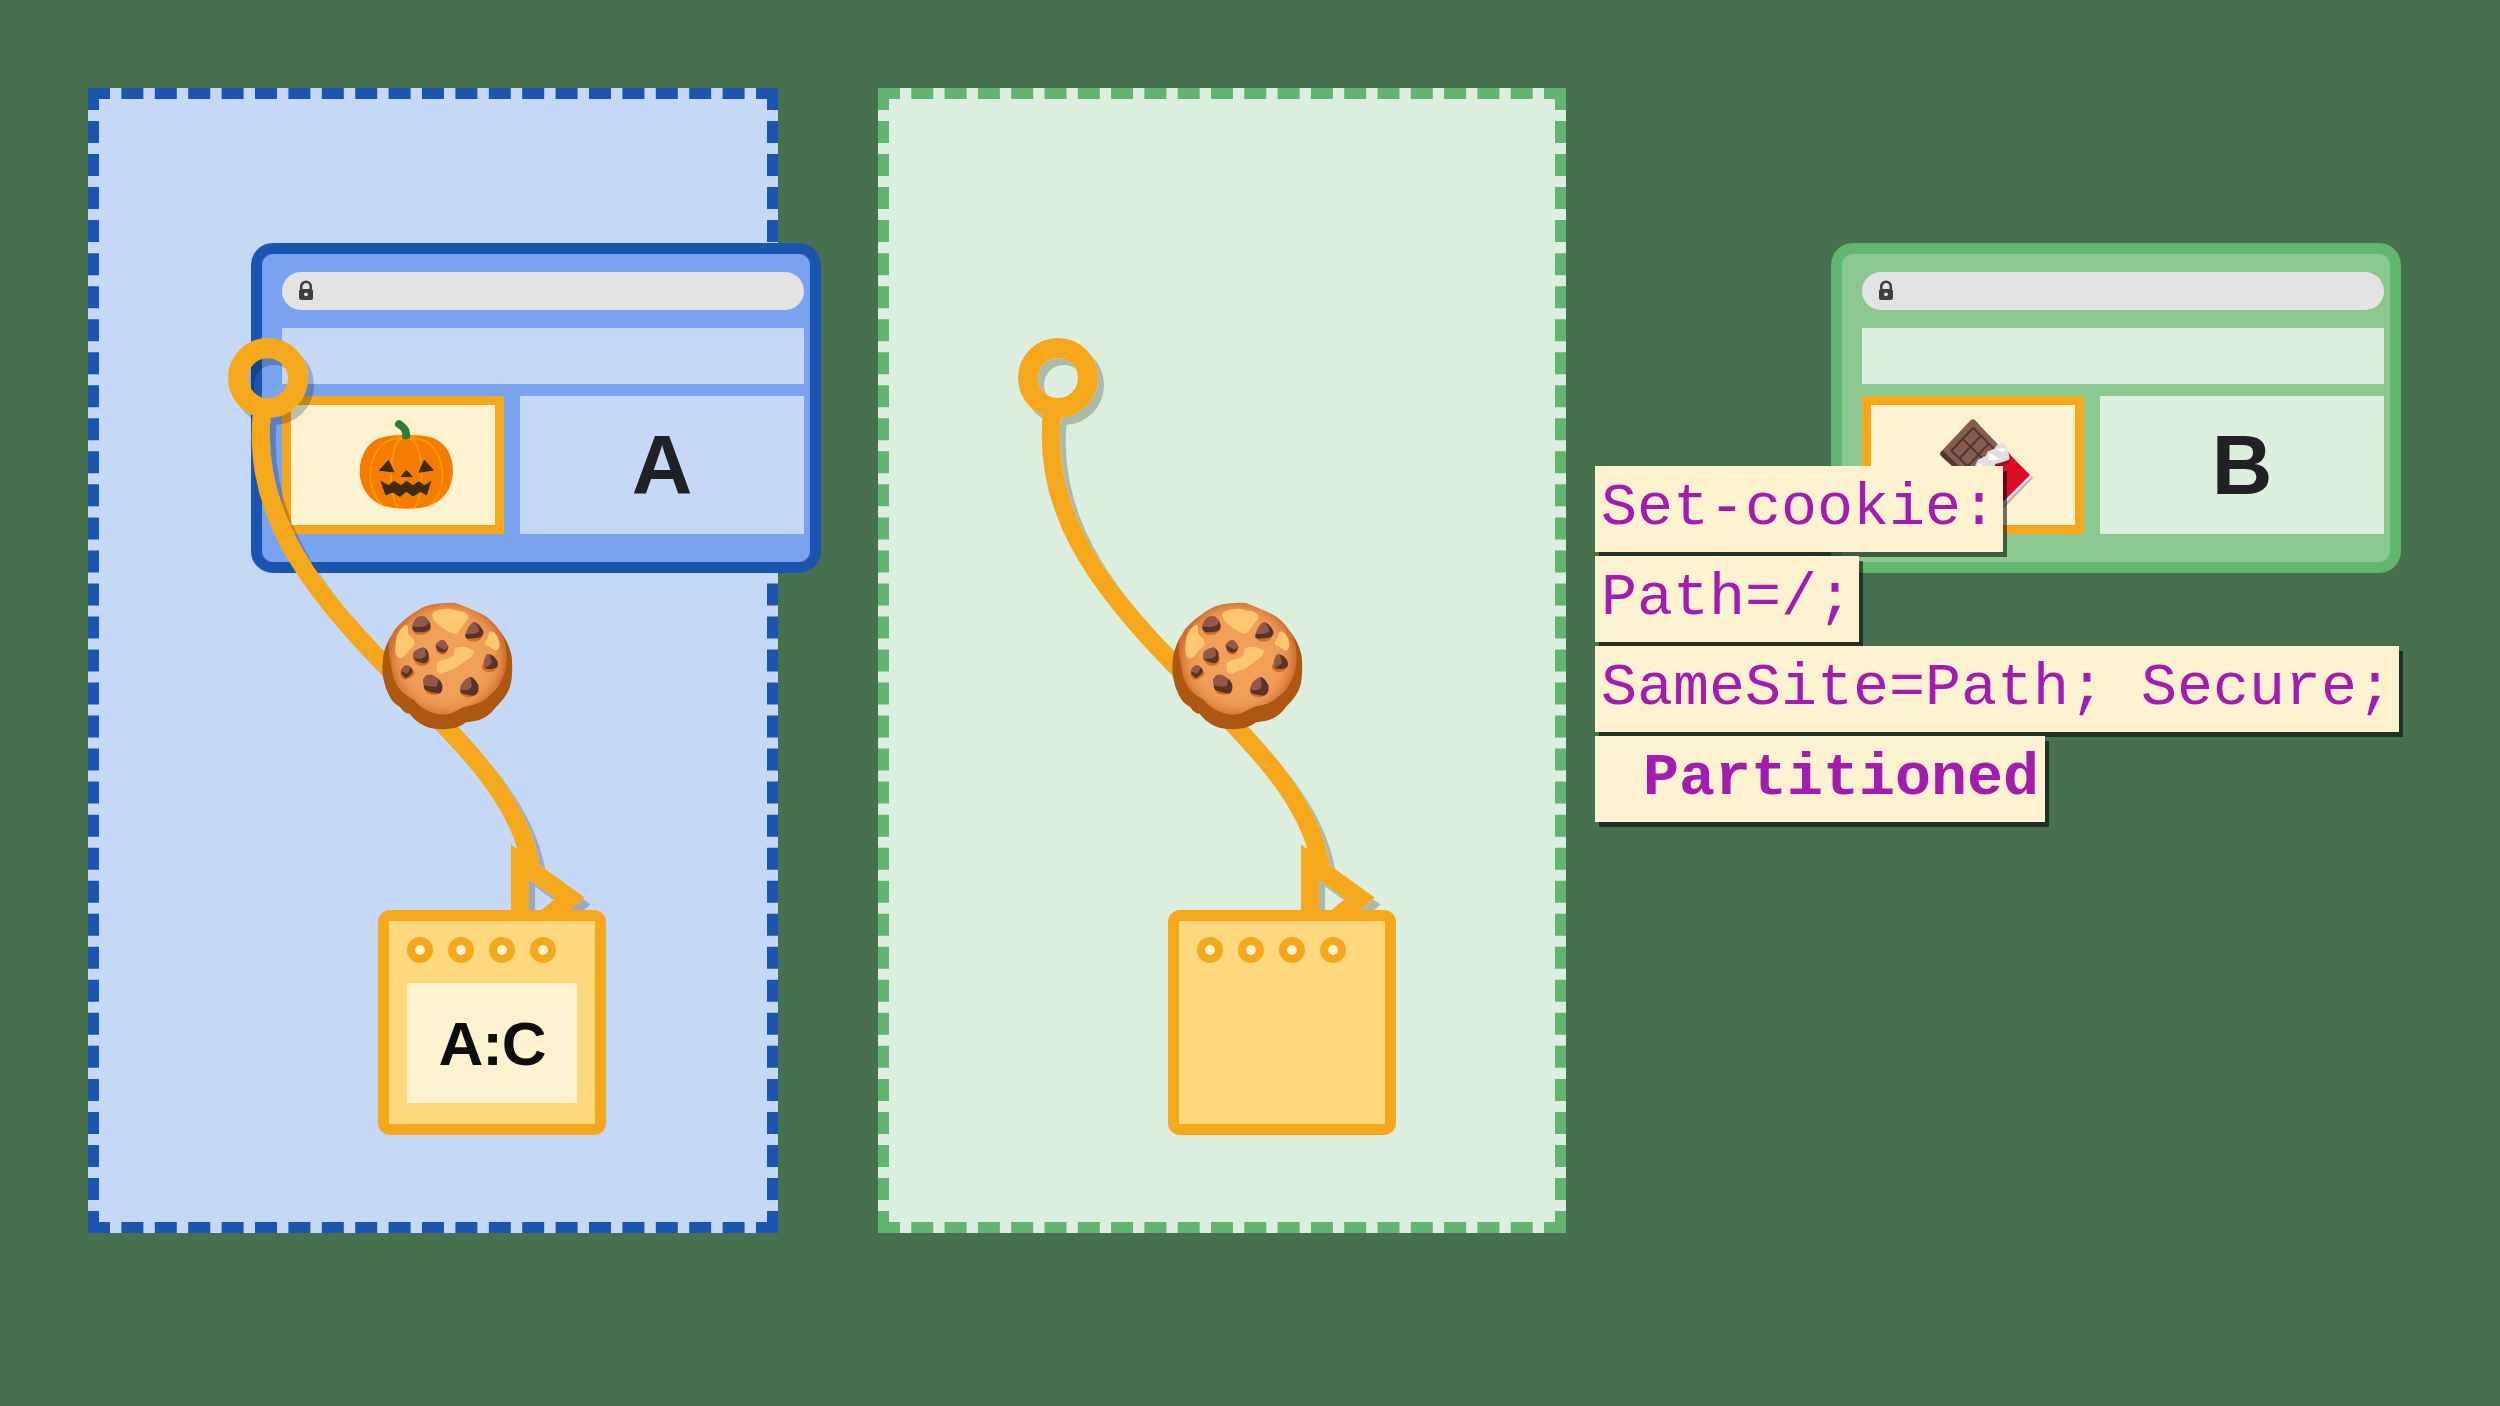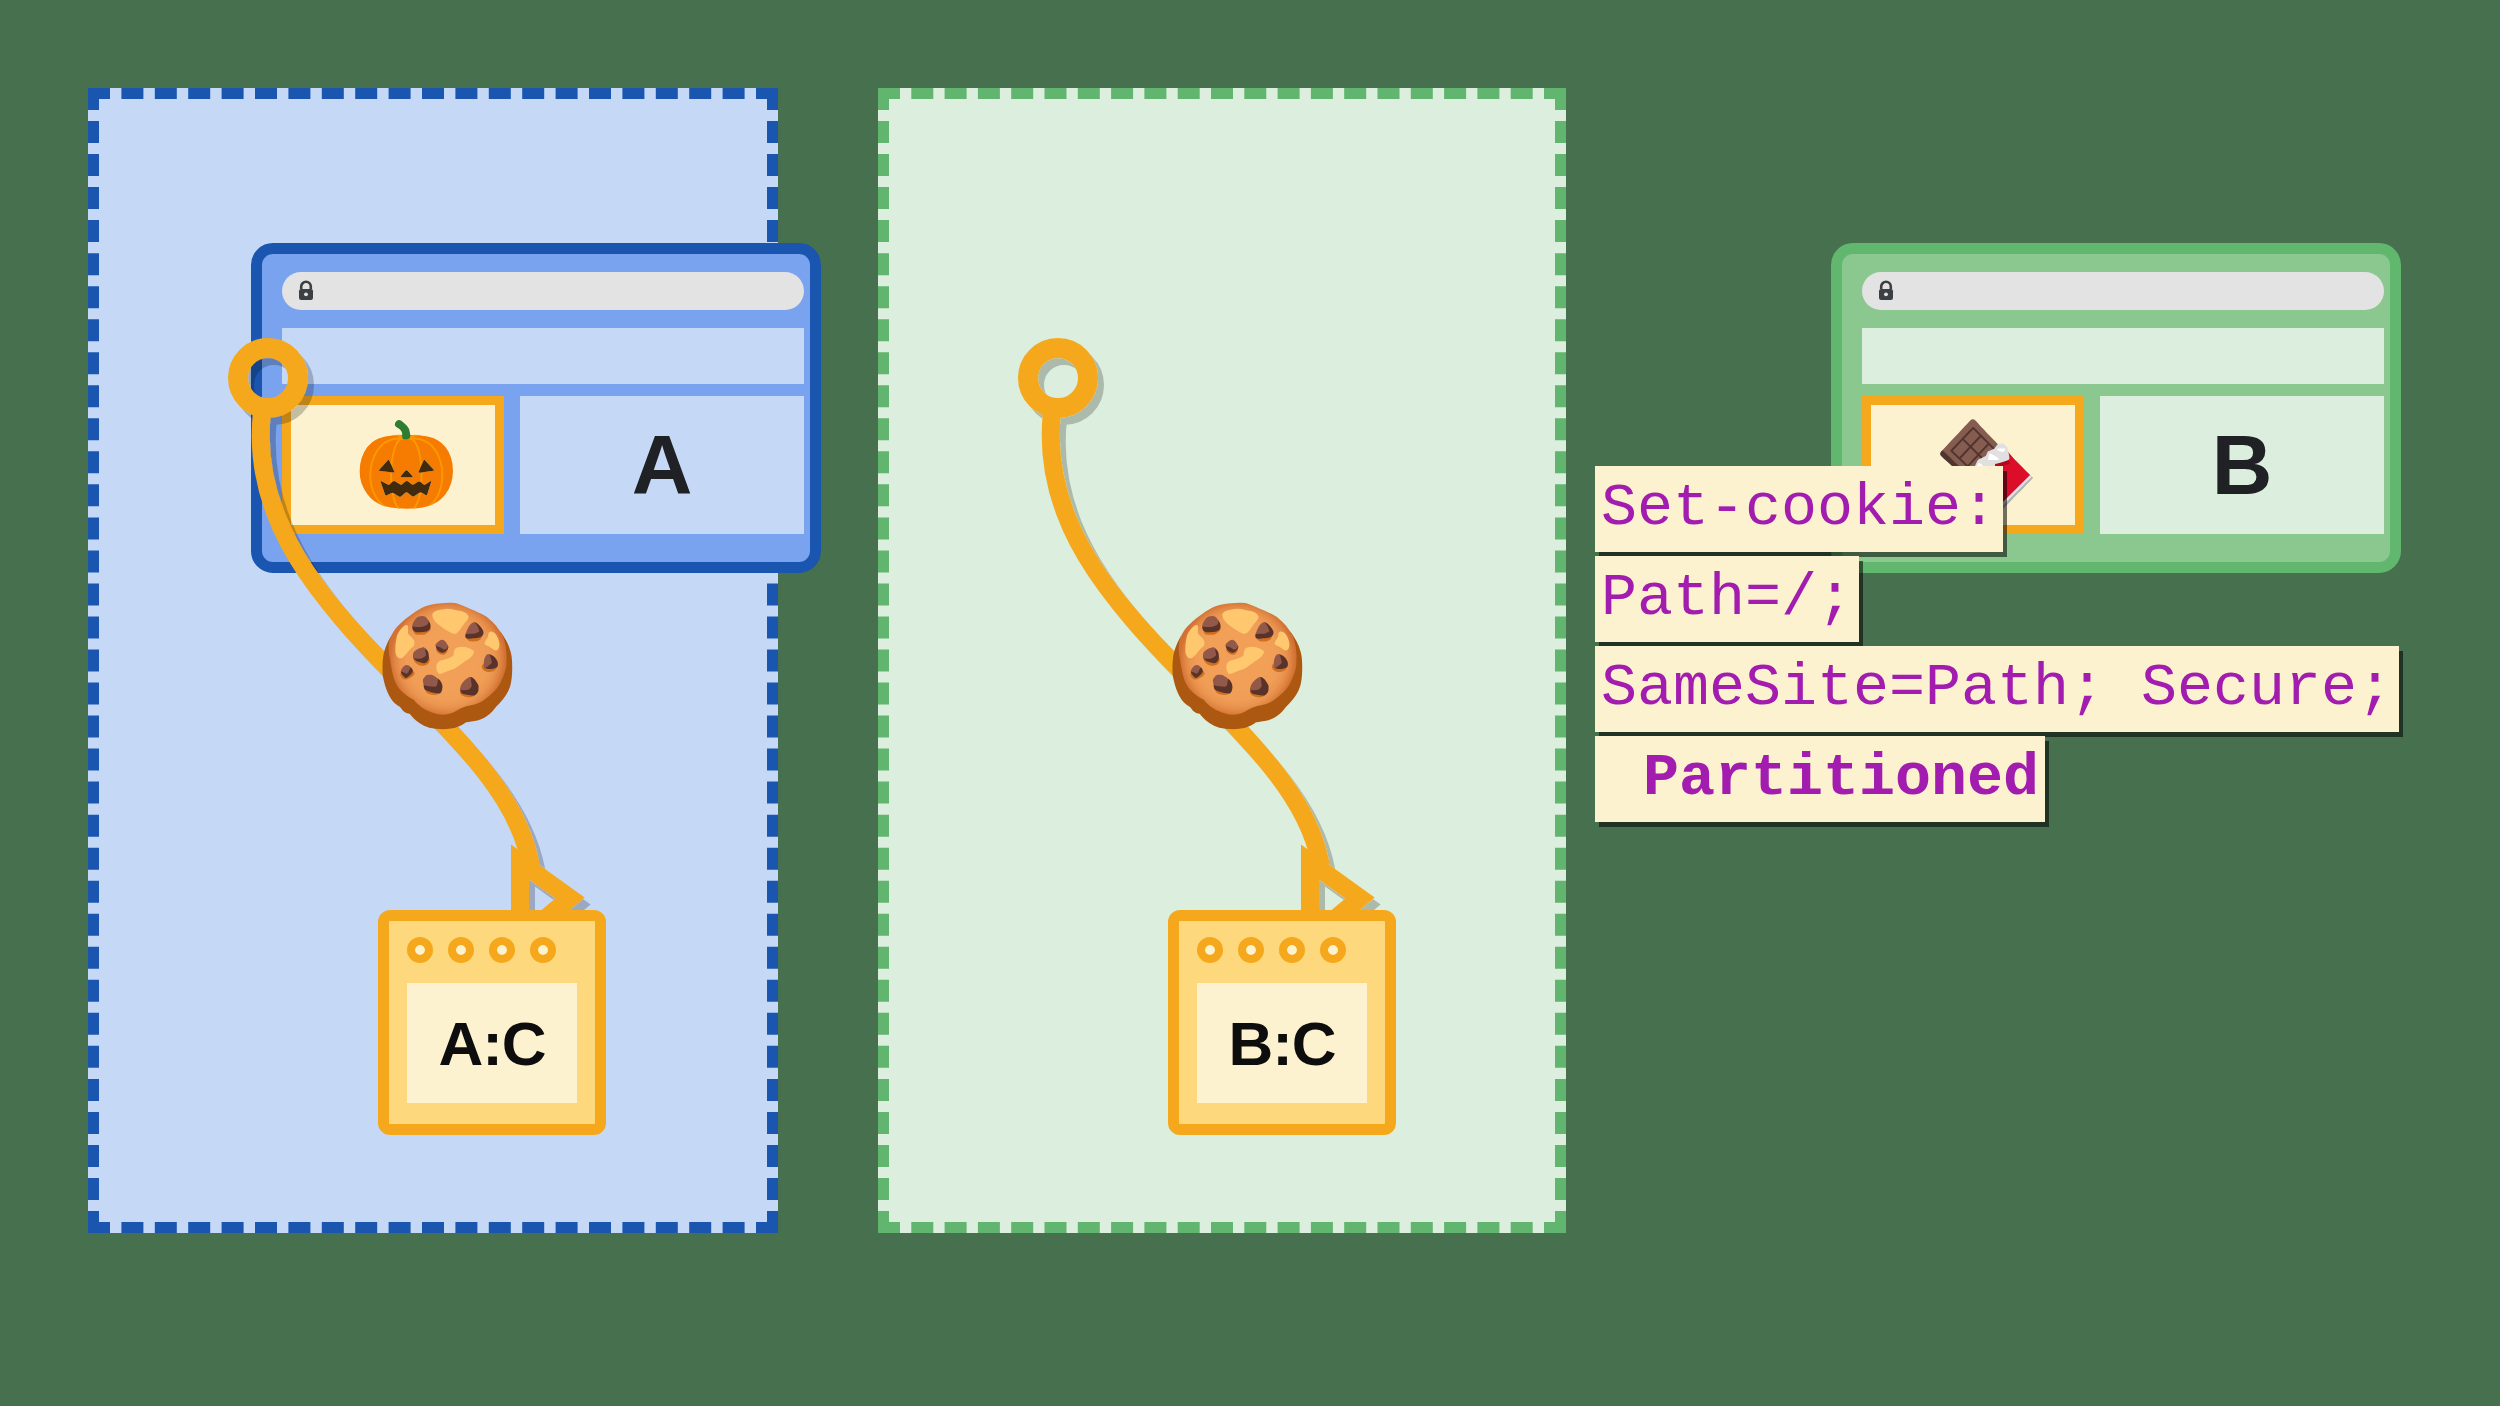--- a/index.html
+++ b/index.html
@@ -274,23 +274,20 @@
     </div>
   </div>
 
   <div class="store b">
     <div class="store-dots">
       <div class="store-dot"></div>
       <div class="store-dot"></div>
       <div class="store-dot"></div>
       <div class="store-dot"></div>
     </div>
-    <div class="store-screen">
-      <span>B:C</span>
-    </div>
   </div>
 
   <div id="code">
     <div class="code-line">Set-cookie:</div>
     <div class="code-line">Path=/;</div>
     <div class="code-line">SameSite=Path; Secure;</div>
     <div class="code-line bold">Partitioned</div>
   </div>
 
 </div>

